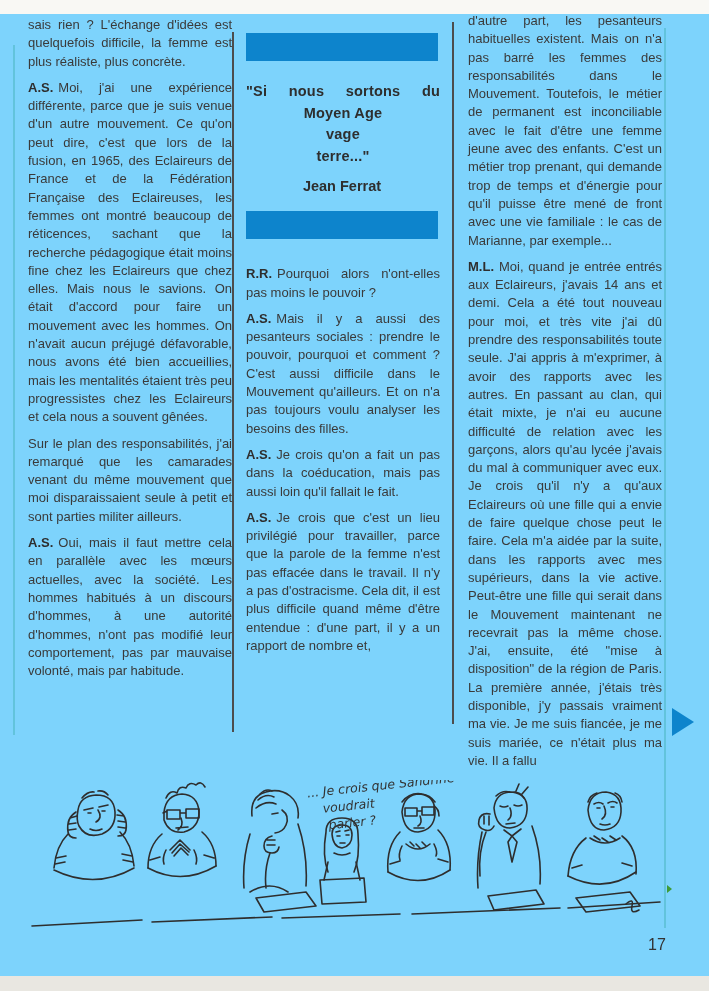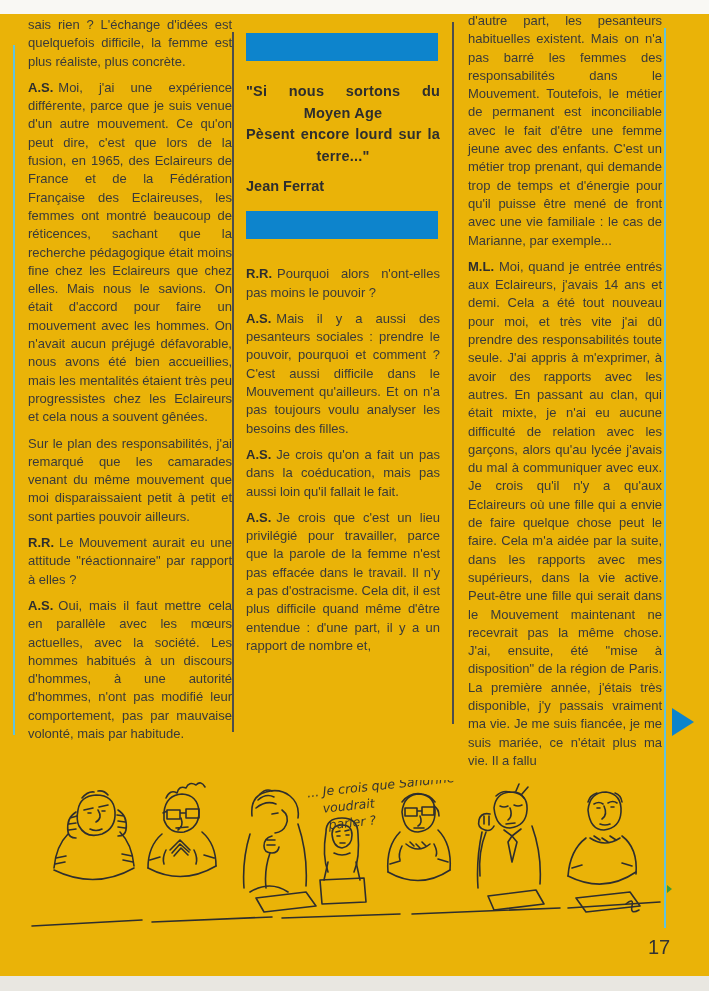--- a/index.html
+++ b/index.html
@@ -1,36 +1,36 @@
 <!DOCTYPE html>
 <html lang="fr"><head>
 <meta charset="utf-8">
 <style>
   html,body{margin:0;padding:0;}
   .page{
     position:relative; width:709px; height:991px; overflow:hidden;
-    background:#eab308; color:#3a3a3a;
+    background:#7dd3fc; color:#3a3a3a;
     font-family:"Liberation Sans","DejaVu Sans",sans-serif;
   }
   .top-band{position:absolute;left:0;top:0;width:709px;height:14px;background:#f9f8f4;}
   .bottom-band{position:absolute;left:0;top:976px;width:709px;height:15px;background:#e9e7e1;}
   .col{position:absolute; font-size:13px; line-height:18.3px; text-align:justify;}
   .col p{margin:0 0 8px 0;}
   .col .spk{margin-right:5px; color:#2e2e2e;}
   .vrule{position:absolute; width:2px;}
   .rule-cyan{background:#62c3dc;}
   .rule-dark{width:1.5px;background:#4d4d4d;}
   .bar{width:192px;height:28px;background:#0d84cc;}
   .bar1{margin-bottom:20px;}
   .bar2{margin-top:0;margin-bottom:26px;}
   .quote{font-weight:bold;font-size:14.5px;line-height:21.5px;color:#2e2e2e;letter-spacing:.2px;}
   .qline{text-align:center;}
   .qline.jl{text-align:justify;text-align-last:justify;}
-  .attrib{font-weight:bold;font-size:14.5px;text-align:left;margin:10px 2px 16px 0;color:#2e2e2e;}
-  .pagenum{position:absolute;left:648px;top:936px;font-size:20px;color:#333;}
+  .attrib{font-weight:bold;font-size:14.5px;text-align:center;margin:10px 2px 16px 0;color:#2e2e2e;}
+  .pagenum{position:absolute;left:648px;top:936px;font-size:16px;color:#333;}
   .arrow{
     position:absolute;left:672px;top:708px;width:0;height:0;
     border-left:22px solid #0d84cc;border-top:14px solid transparent;border-bottom:14px solid transparent;
   }
   .greenmark{
     position:absolute;left:667px;top:885px;width:0;height:0;
     border-left:5px solid #3f9b37;border-top:4px solid transparent;border-bottom:4px solid transparent;
   }
   .cartoon{position:absolute;left:20px;top:780px;}
   .cartoon text{font-style:italic;font-size:12.5px;fill:#333;font-family:"DejaVu Sans",sans-serif;}
@@ -42,31 +42,30 @@
   <div class="top-band"></div>
 
   <div class="vrule rule-cyan" style="left:13px;top:45px;height:690px;"></div>
   <div class="vrule rule-dark" style="left:232px;top:32px;height:700px;"></div>
   <div class="vrule rule-dark" style="left:452px;top:22px;height:702px;"></div>
   <div class="vrule rule-cyan" style="left:664px;top:28px;height:900px;"></div>
 
   <div class="col" style="left:28px;top:16px;width:204px;">
     <p><span>sais rien ? L'échange d'idées est quelquefois difficile, la femme est plus réaliste, plus concrète.</span></p>
     <p><b class="spk">A.S.</b><span>Moi, j'ai une expérience différente, parce que je suis venue d'un autre mouvement. Ce qu'on peut dire, c'est que lors de la fusion, en 1965, des Eclaireurs de France et de la Fédération Française des Eclaireuses, les femmes ont montré beaucoup de réticences, sachant que la recherche pédagogique était moins fine chez les Eclaireurs que chez elles. Mais nous le savions. On était d'accord pour faire un mouvement avec les hommes. On n'avait aucun préjugé défavorable, nous avons été bien accueillies, mais les mentalités étaient très peu progressistes chez les Eclaireurs et cela nous a souvent gênées.</span></p>
-    <p><span>Sur le plan des responsabilités, j'ai remarqué que les camarades venant du même mouvement que moi disparaissaient petit à petit et sont parties pouvoir ailleurs.</span></p>
-    <p><b class="spk">R.R.</b><span>Le Mouvement aurait eu une attitude "réactionnaire" par rapport à elles ?</span></p>
+    <p><span>Sur le plan des responsabilités, j'ai remarqué que les camarades venant du même mouvement que moi disparaissaient seule à petit et sont parties militer ailleurs.</span></p>
     <p><b class="spk">A.S.</b><span>Oui, mais il faut mettre cela en parallèle avec les mœurs actuelles, avec la société. Les hommes habitués à un discours d'hommes, à une autorité d'hommes, n'ont pas modifié leur comportement, pas par mauvaise volonté, mais par habitude.</span></p>
   </div>
 
   <div class="col" style="left:246px;top:33px;width:194px;">
     <div class="bar bar1"></div>
     <div class="quote">
       <div class="qline jl">"Si nous sortons du</div>
       <div class="qline">Moyen Age</div>
-      <div class="qline jl">Pèsent encore lourd sur la</div>
+      <div class="qline">vage</div>
       <div class="qline">terre..."</div>
     </div>
     <div class="attrib">Jean Ferrat</div>
     <div class="bar bar2"></div>
 
     <p><b class="spk">R.R.</b><span>Pourquoi alors n'ont-elles pas moins le pouvoir ?</span></p>
     <p><b class="spk">A.S.</b><span>Mais il y a aussi des pesanteurs sociales : prendre le pouvoir, pourquoi et comment ? C'est aussi difficile dans le Mouvement qu'ailleurs. Et on n'a pas toujours voulu analyser les besoins des filles.</span></p>
     <p><b class="spk">A.S.</b><span>Je crois qu'on a fait un pas dans la coéducation, mais pas aussi loin qu'il fallait le fait.</span></p>
     <p><b class="spk">A.S.</b><span>Je crois que c'est un lieu privilégié pour travailler, parce que la parole de la femme n'est pas effacée dans le travail. Il n'y a pas d'ostracisme. Cela dit, il est plus difficile quand même d'être entendue : d'une part, il y a un rapport de nombre et,</span></p>
   </div>

